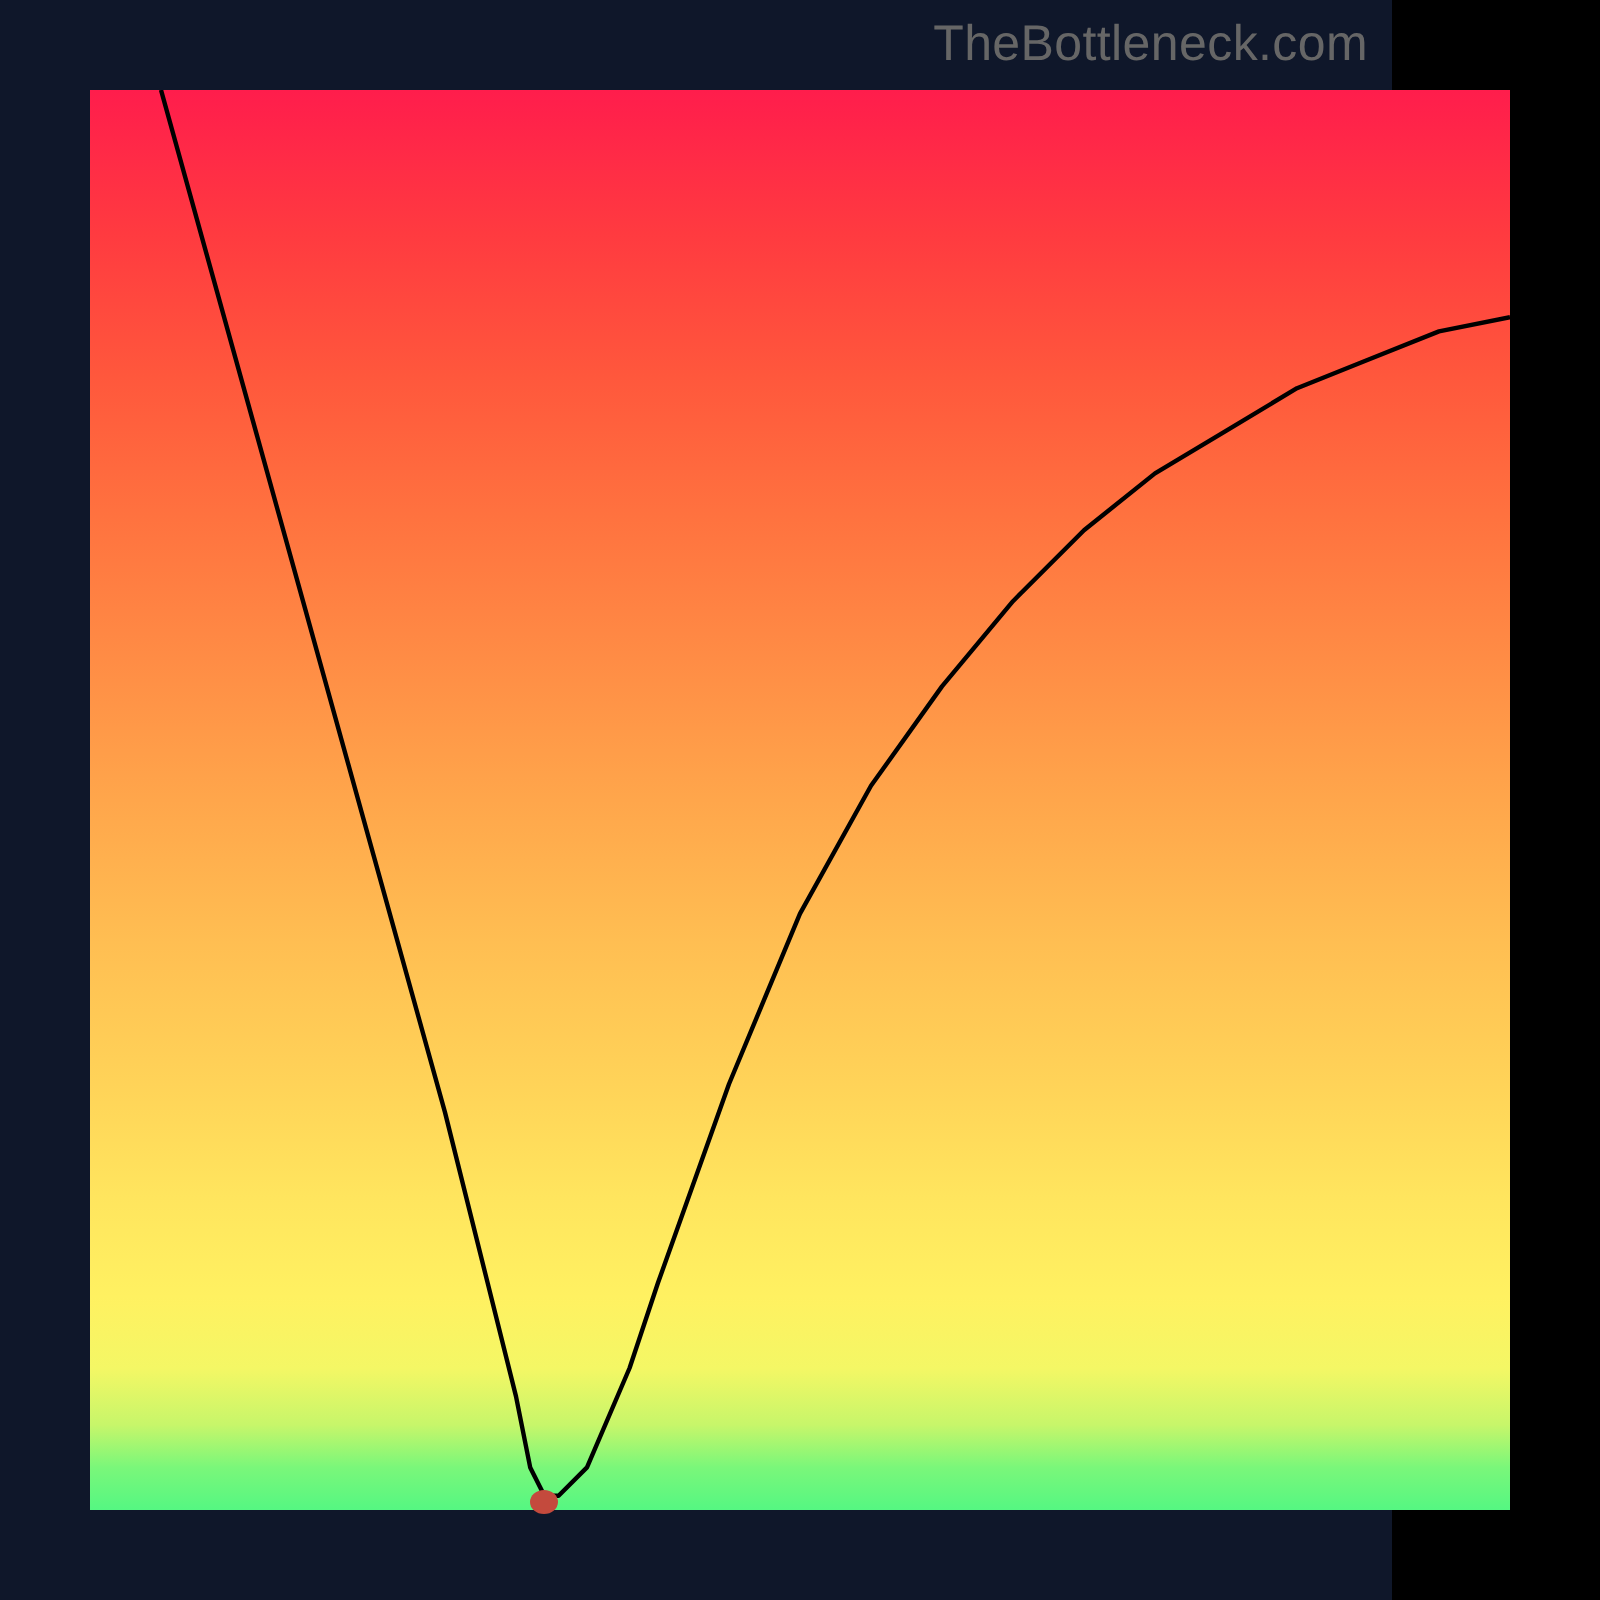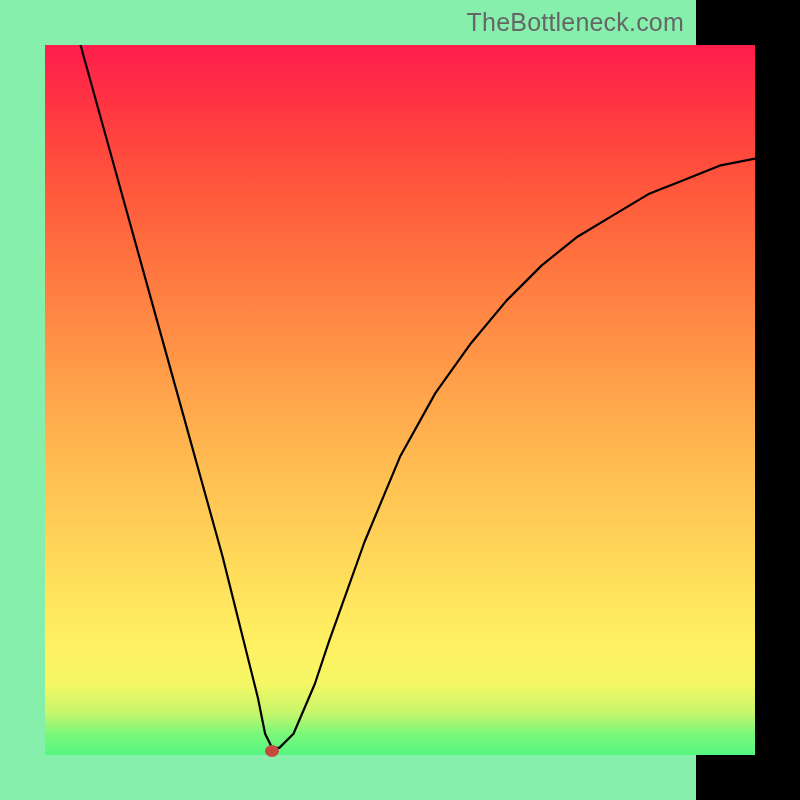--- a/index.html
+++ b/index.html
@@ -8,21 +8,21 @@
     width: 800px;
     height: 800px;
     overflow: hidden;
     font-family: Arial, Helvetica, sans-serif;
     background: #000;
   }
   .chart-wrap {
     position: relative;
     width: 696px;
     height: 800px;
-    background: #86efac;
+    background: #0f172a;
   }
   .plot-area {
     position: absolute;
     left: 45px;
     top: 45px;
     width: 710px;
     height: 710px;
     background: linear-gradient(
       to top,
       #55f782 0%,

